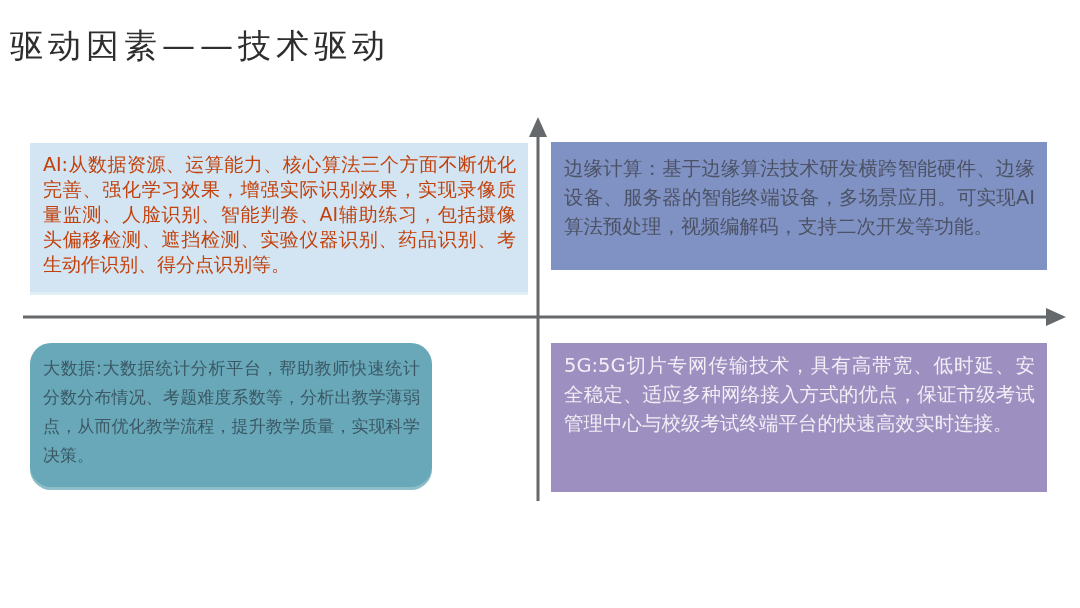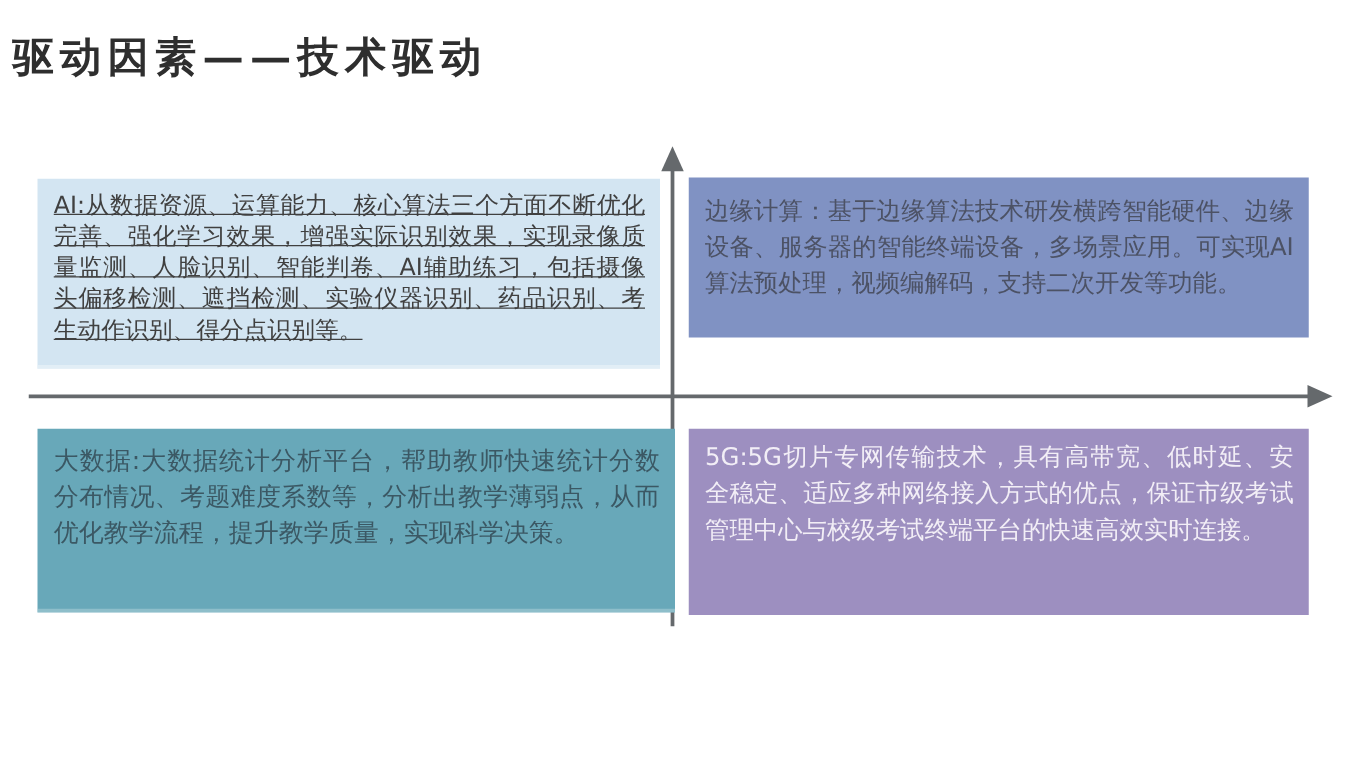--- a/index.html
+++ b/index.html
@@ -14,21 +14,21 @@
     background: #ffffff;
     overflow: hidden;
     font-family: "DejaVu Sans", "Liberation Sans", sans-serif;
   }
   .title {
     position: absolute;
     left: 10px;
     top: 24px;
     margin: 0;
     font-family: "DejaVu Serif", "Liberation Serif", serif;
-    font-weight: 700;
+    font-weight: 400;
     font-size: 33px;
     letter-spacing: 5px;
     color: #2e2e2e;
     white-space: nowrap;
   }
   .axes {
     position: absolute;
     left: 0;
     top: 0;
     pointer-events: none;
@@ -56,26 +56,27 @@
     top: 142px;
     width: 496px;
     height: 128px;
     padding: 12px 12px 8px 13px;
     font-size: 19.5px;
     line-height: 29px;
   }
   .q-bl {
     left: 30px;
     top: 343px;
-    width: 510px;
+    width: 402px;
     height: 147px;
     padding: 11px 12px 8px 13px;
-    font-size: 20px;
+    font-size: 17px;
     line-height: 29px;
     box-shadow: inset 0 -3px 0 rgba(255,255,255,0.25);
+    border-radius: 21px;
   }
   .q-br {
     left: 551px;
     top: 343px;
     width: 496px;
     height: 149px;
     padding: 8px 12px 8px 13px;
     font-size: 19.5px;
     line-height: 29px;
   }
@@ -87,21 +88,21 @@
 
   <h1 class="title">驱动因素——技术驱动</h1>
 
   <svg class="axes" width="1080" height="608" viewBox="0 0 1080 608">
     <line x1="23" y1="317" x2="1050" y2="317" stroke-width="3" stroke="#65696c"></line>
     <polygon points="1066,317 1046,308 1046,326" fill="#65696c"></polygon>
     <line x1="538" y1="133" x2="538" y2="501" stroke-width="3" stroke="#65696c"></line>
     <polygon points="538,117 529,137 547,137" fill="#65696c"></polygon>
   </svg>
 
-  <div class="quad q-tl" style="background: rgb(211, 229, 242); color: #404040; text-decoration: underline;">
+  <div class="quad q-tl" style="background: rgb(211, 229, 242); color: #c2410c;">
     <p>AI:从数据资源、运算能力、核心算法三个方面不断优化完善、强化学习效果，增强实际识别效果，实现录像质量监测、人脸识别、智能判卷、AI辅助练习，包括摄像头偏移检测、遮挡检测、实验仪器识别、药品识别、考生动作识别、得分点识别等。</p>
   </div>
 
   <div class="quad q-tr" style="background: rgb(128, 146, 195); color: rgb(76, 82, 101);">
     <p>边缘计算：基于边缘算法技术研发横跨智能硬件、边缘设备、服务器的智能终端设备，多场景应用。可实现AI算法预处理，视频编解码，支持二次开发等功能。</p>
   </div>
 
   <div class="quad q-bl" style="background: rgb(104, 168, 185); color: rgb(59, 88, 100);">
     <p>大数据:大数据统计分析平台，帮助教师快速统计分数分布情况、考题难度系数等，分析出教学薄弱点，从而优化教学流程，提升教学质量，实现科学决策。</p>
   </div>

